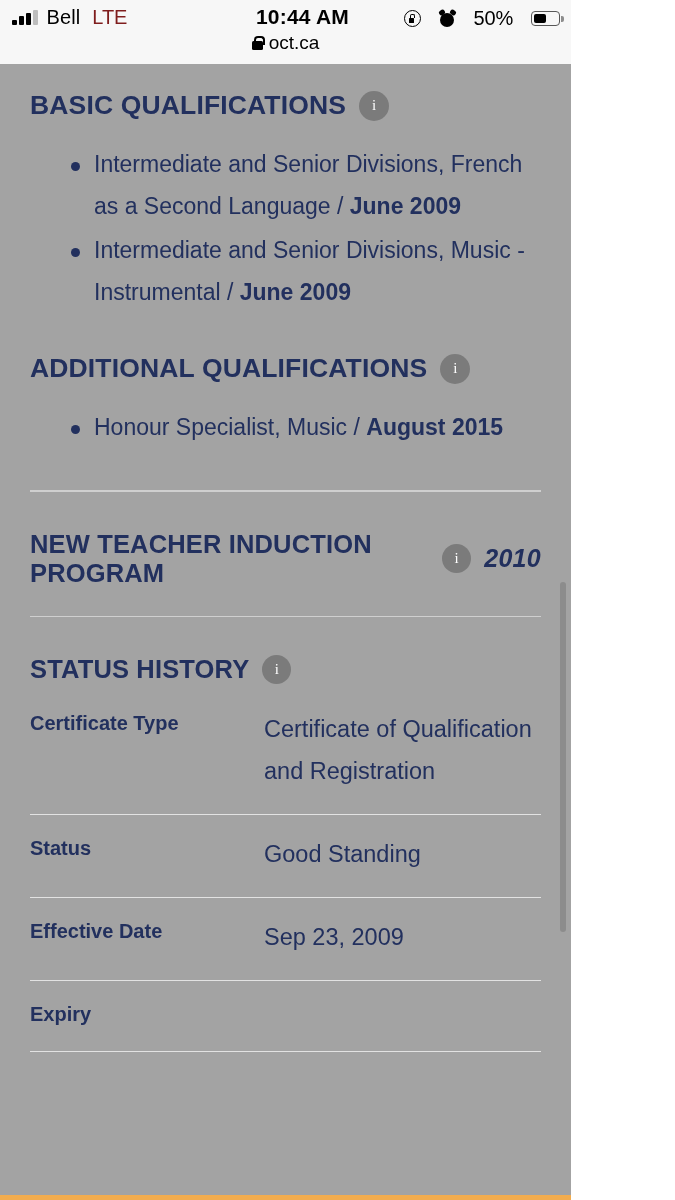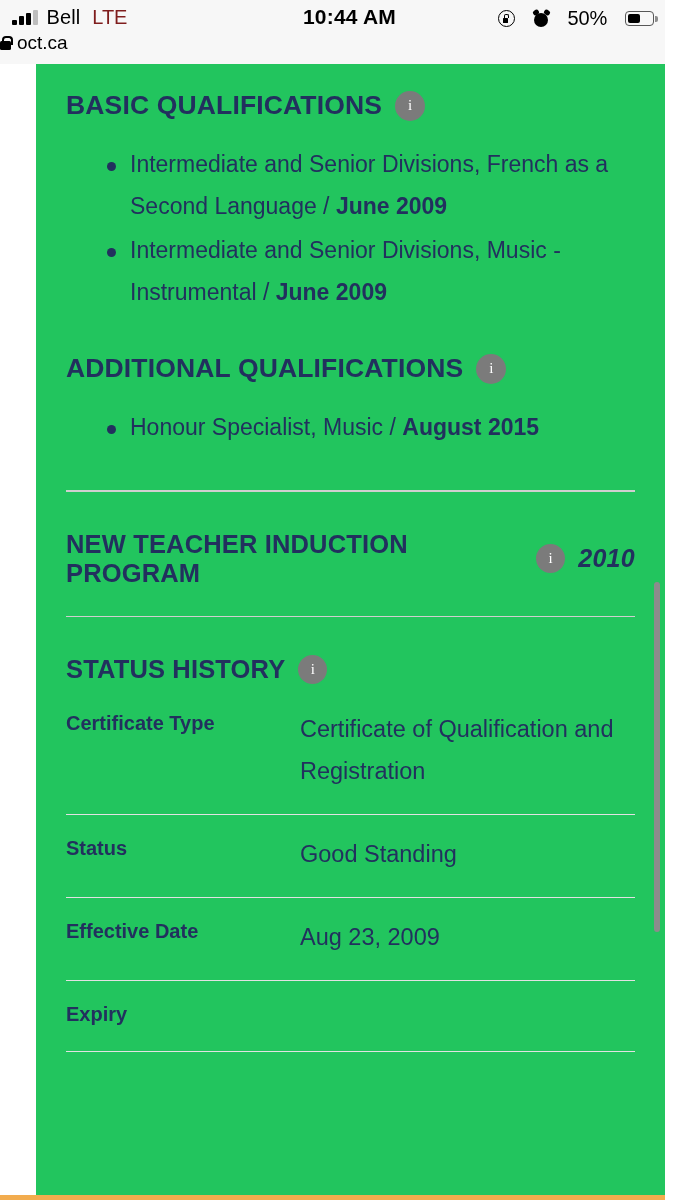--- a/index.html
+++ b/index.html
@@ -7,21 +7,21 @@
   html, body {
     width: 675px;
     height: 1200px;
     background: #ffffff;
     font-family: "Liberation Sans", sans-serif;
     -webkit-font-smoothing: antialiased;
   }
 
   .device {
     position: relative;
-    width: 665px;
+    width: 571px;
     height: 1200px;
     background: #ffffff;
     overflow: hidden;
   }
 
   
   .statusbar {
     position: relative;
     height: 64px;
     background: #f7f7f7;
@@ -82,20 +82,21 @@
     color: #000;
     letter-spacing: 0.2px;
   }
 
   .sb-url-row {
     position: absolute;
     left: 0;
     right: 0;
     top: 32px;
     display: flex;
+    justify-content: center;
     align-items: center;
     gap: 6px;
   }
   .lock-ico {
     position: relative;
     width: 11px;
     height: 14px;
     display: inline-block;
   }
   .lock-ico::before {
@@ -218,23 +219,22 @@
     width: 2.5px;
     height: 6px;
     background: #8d8d8d;
     border-radius: 0 2px 2px 0;
   }
 
   
   .content {
     position: relative;
     padding: 0 30px;
-    background: #22c55e;
+    background: #a3a3a3;
     height: calc(1200px - 64px);
-    margin-left: 36px;
   }
 
   .section-title {
     display: flex;
     align-items: center;
     gap: 13px;
     color: #22305e;
     font-weight: 700;
     letter-spacing: 0.15px;
   }
@@ -450,21 +450,21 @@
         <tr>
           <td class="sh-label">Certificate Type</td>
           <td class="sh-value">Certificate of Qualification and Registration</td>
         </tr>
         <tr>
           <td class="sh-label">Status</td>
           <td class="sh-value">Good Standing</td>
         </tr>
         <tr>
           <td class="sh-label">Effective Date</td>
-          <td class="sh-value">Aug 23, 2009</td>
+          <td class="sh-value">Sep 23, 2009</td>
         </tr>
         <tr>
           <td class="sh-label">Expiry</td>
           <td class="sh-value"></td>
         </tr>
       </tbody>
     </table>
 
     <div class="scrollbar"></div>
   </div>

